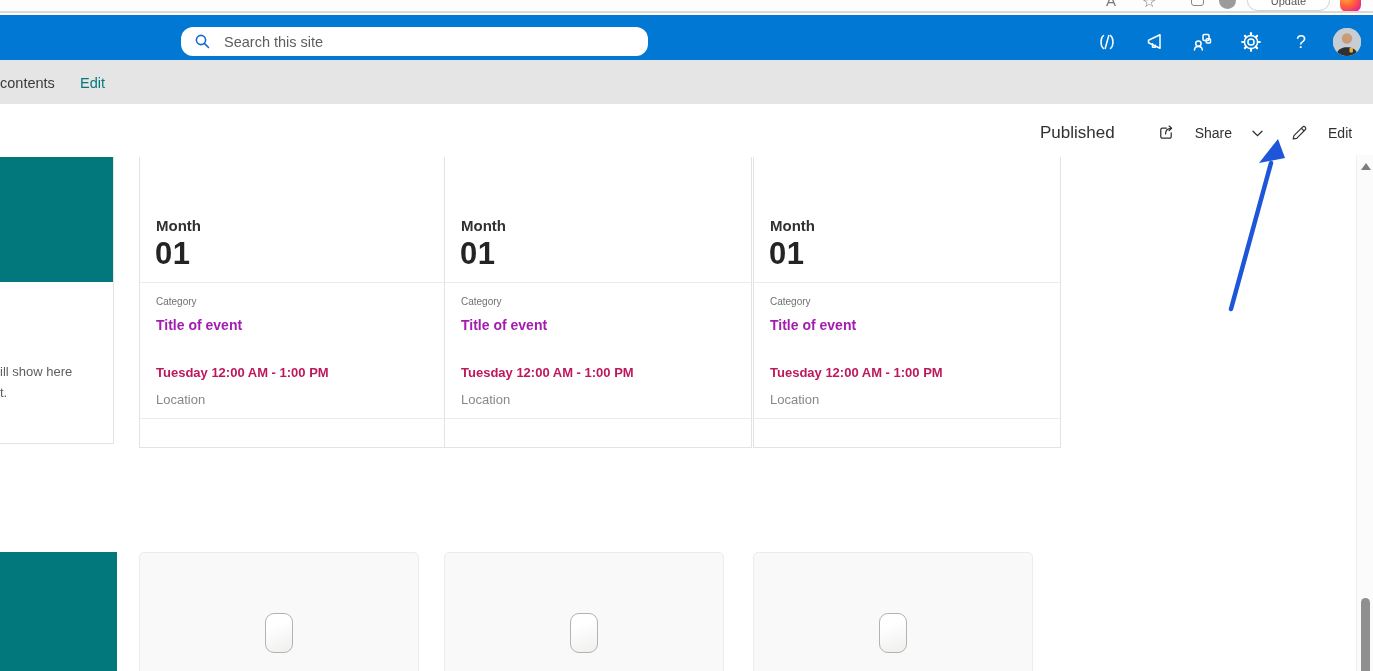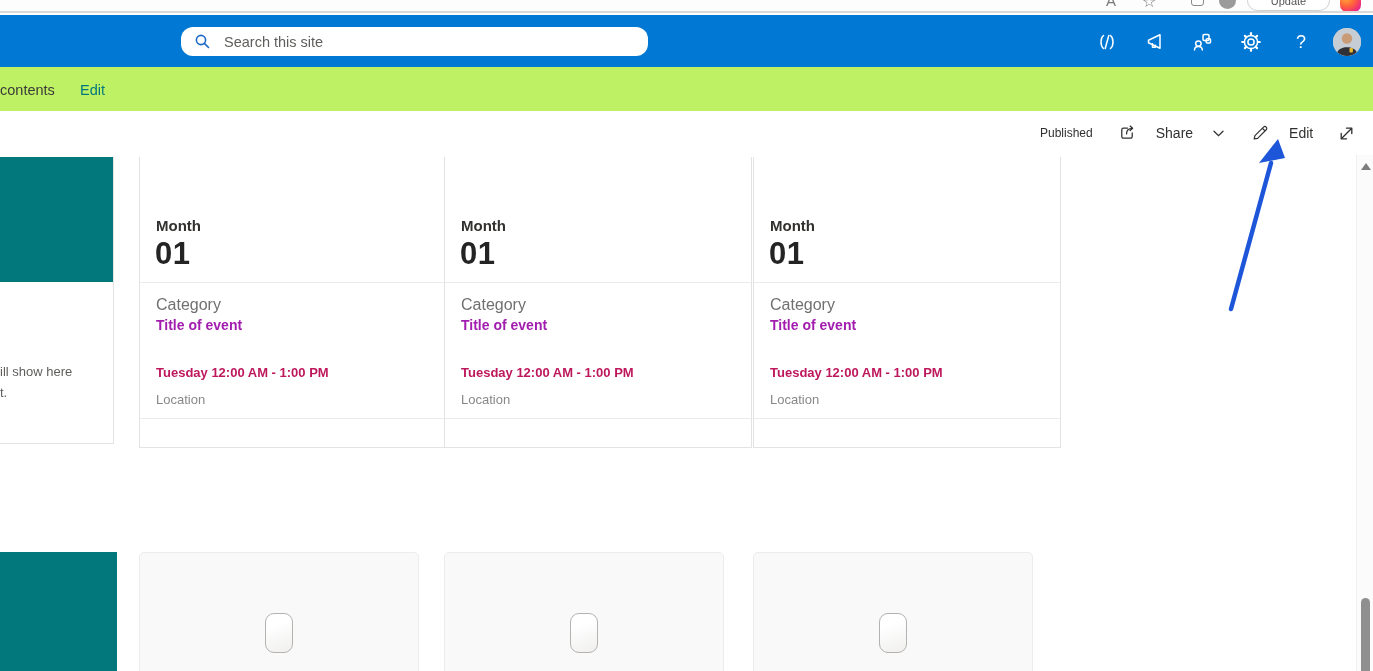--- a/index.html
+++ b/index.html
@@ -23,42 +23,42 @@
   .suitebar{position:absolute;left:0;top:15px;width:1373px;height:52px;background:#0078d4;}
   .searchbox{position:absolute;left:181px;top:12px;width:467px;height:29px;background:#ffffff;border-radius:12px;
              display:flex;align-items:center;padding-left:13px;gap:11px;}
   .searchbox input{border:none;outline:none;background:transparent;font-family:"Liberation Sans",sans-serif;
                    font-size:14.5px;color:#323130;width:400px;}
   .searchbox input::placeholder{color:#605e5c;}
   .sb-icon{position:absolute;top:15px;width:24px;height:24px;display:flex;align-items:center;justify-content:center;cursor:pointer;}
   .sb-help{color:#fff;font-size:18px;font-weight:400;}
   .avatar{position:absolute;left:1333px;top:13px;width:28px;height:28px;border-radius:50%;overflow:hidden;background:#c7cdd4;}
   
-  .nav-row{position:absolute;left:0;top:67px;width:1373px;height:44px;background:#bef264;}
+  .nav-row{position:absolute;left:0;top:60px;width:1373px;height:44px;background:#e5e5e5;}
   .nav-contents{position:absolute;left:0;top:15px;font-size:14.5px;color:#3b3a39;}
   .nav-edit{position:absolute;left:80px;top:15px;font-size:14.5px;color:#03787c;cursor:pointer;}
   
   .cmdbar{position:absolute;left:1040px;top:118px;height:30px;display:flex;align-items:center;}
-  .cmd-status{font-size:12px;color:#323130;margin-right:25px;}
+  .cmd-status{font-size:17px;color:#323130;margin-right:42px;}
   .cmd-btn{display:flex;align-items:center;gap:20px;background:none;border:none;padding:0;cursor:pointer;
            font-family:"Liberation Sans",sans-serif;font-size:14px;color:#323130;}
   .cmd-share{margin-right:27px;}
   .cmd-edit{margin-right:25px;}
   
   .pcard-left{position:absolute;left:0;top:157px;width:114px;height:287px;background:#fff;
               border-right:1px solid #e5e3e1;border-bottom:1px solid #e5e3e1;}
   .pcard-left .img{position:absolute;left:0;top:0;width:100%;height:125px;background:#03787c;}
   .pl-line1{position:absolute;left:0;top:207px;font-size:13px;color:#5f5e5c;white-space:nowrap;}
   .pl-line2{position:absolute;left:0;top:228px;font-size:13px;color:#5f5e5c;}
   .ecard{position:absolute;top:157px;width:308px;height:291px;background:#fff;
          border:1px solid #e5e3e1;border-top:none;cursor:pointer;}
   .ec-month{position:absolute;left:16px;top:60px;font-size:15px;font-weight:600;color:#323130;}
   .ec-day{position:absolute;left:15px;top:79px;font-size:31px;font-weight:700;color:#242424;letter-spacing:0.5px;}
   .ec-div1{position:absolute;left:0;top:125px;width:100%;height:1px;background:#edebe9;}
-  .ec-cat{position:absolute;left:16px;top:139px;font-size:16px;color:#707070;}
+  .ec-cat{position:absolute;left:16px;top:139px;font-size:10px;color:#707070;}
   .ec-title{position:absolute;left:16px;top:160px;font-size:14px;font-weight:600;color:#a21caf;text-align:right;}
   .ec-time{position:absolute;left:16px;top:208px;font-size:13px;font-weight:600;color:#be185d;}
   .ec-loc{position:absolute;left:16px;top:235px;font-size:13px;color:#8a8886;}
   .ec-div2{position:absolute;left:0;top:261px;width:100%;height:1px;background:#edebe9;}
   
   .teal-block2{position:absolute;left:0;top:552px;width:117px;height:119px;background:#03787c;}
   .ghost-card{position:absolute;top:552px;width:280px;height:130px;background:#f9f9f9;
               border:1px solid #ececec;border-radius:5px;}
   .ghost-icon{position:absolute;left:calc(50% - 14px);top:60px;width:28px;height:40px;border-radius:9px;
               border:1px solid #b5b2af;background:linear-gradient(160deg,#ffffff 30%,#f0efee 100%);}

